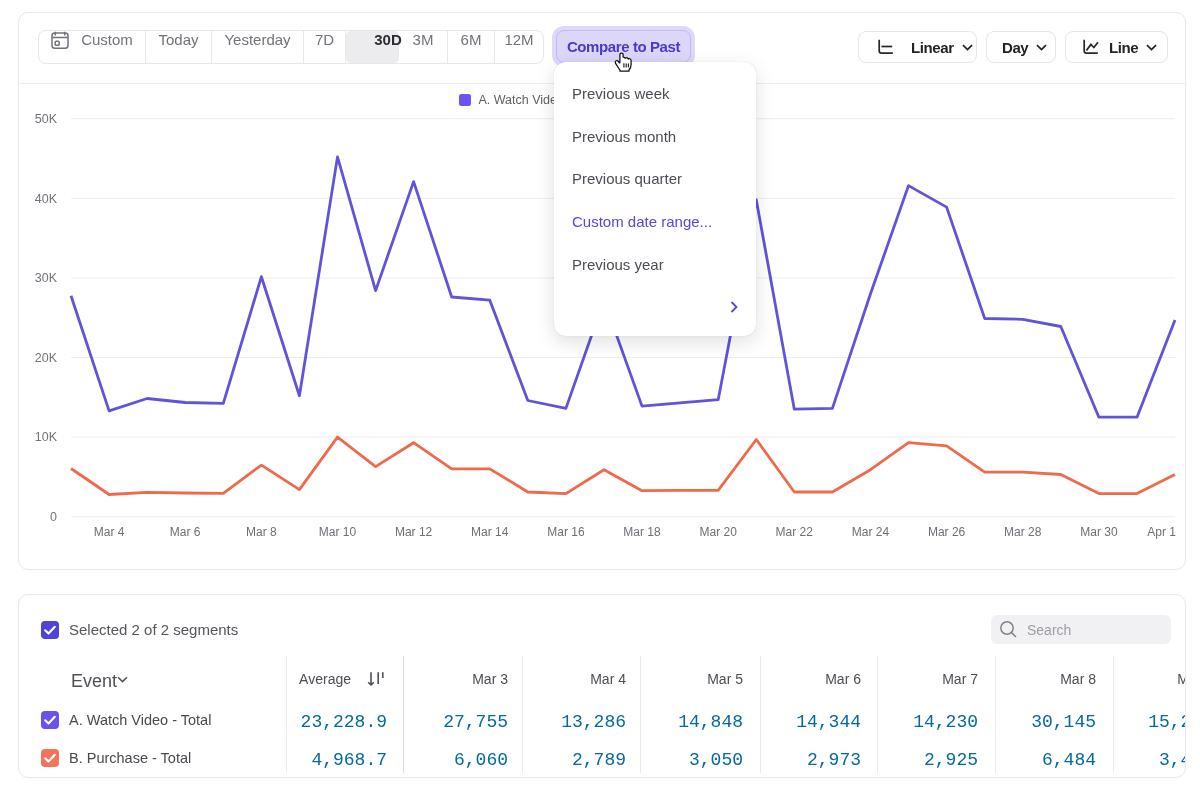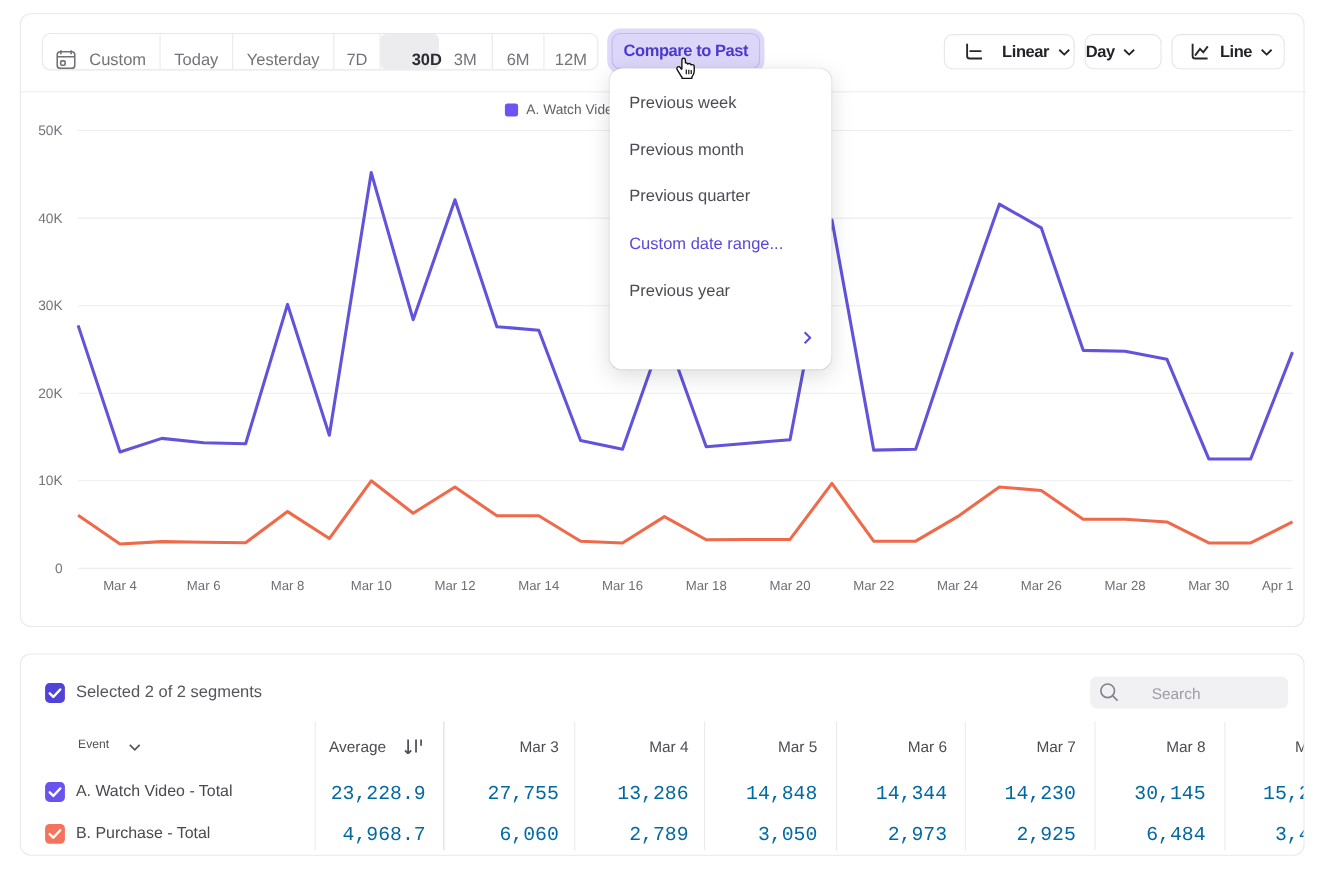--- a/index.html
+++ b/index.html
@@ -3,42 +3,42 @@
 <meta charset="utf-8">
 <style>
   * { margin:0; padding:0; box-sizing:border-box; }
   html,body { width:1200px; height:802px; background:#fff; font-family:"Liberation Sans", sans-serif; overflow:hidden; }
   .card { position:absolute; background:#fff; border:1px solid #e9e9ec; border-radius:10px; }
   #topcard { left:18px; top:12px; width:1168px; height:558px; }
   #botcard { left:18px; top:594px; width:1168px; height:184px; overflow:hidden; }
 
   
   .seg { position:absolute; left:38px; top:30px; height:34px; display:flex; border:1px solid #e7e7ea; border-radius:8px; overflow:hidden; background:#fff; }
-  .seg .cell { display:flex; align-items:flex-end; justify-content:center; border-right:1px solid #e9e9ec; color:#72727a; font-size:15px; }
+  .seg .cell { display:flex; align-items:flex-start; justify-content:center; border-right:1px solid #e9e9ec; color:#72727a; font-size:15px; }
   .seg .cell:last-child { border-right:none; }
   .seg .sel { background:#ececee; color:#2c2c33; font-weight:bold; border-radius:5px; }
 
   
   #cmp { position:absolute; left:556px; top:30px; width:135px; height:33px; background:#dcd6f8; border:1px solid #c3b8f1; border-radius:8px; box-shadow:0 0 0 4px rgba(196,186,244,0.55); color:#4b39cf; font-weight:bold; font-size:15px; letter-spacing:-0.4px; display:flex; align-items:center; justify-content:center; }
 
   
   .rbtn { position:absolute; top:31px; height:32px; border:1px solid #e6e6e9; border-radius:8px; background:#fff; display:flex; align-items:center; color:#222228; font-size:15px; font-weight:bold; letter-spacing:-0.4px; }
 
   .hdiv { position:absolute; left:0; top:71px; width:1168px; height:1px; background:#ededf0; }
 
   
   #menu { position:absolute; left:554px; top:62px; width:202px; height:274px; background:#fff; border-radius:12px; box-shadow:0 0 1px rgba(0,0,0,.18), 0 6px 20px rgba(0,0,0,.13); padding-top:10px; z-index:40; }
   #menu .mi { height:42.8px; display:flex; align-items:center; padding-left:18px; font-size:15px; color:#4c4c54; }
   #menu .mi.purple { color:#5847d8; }
   #menu .chev { position:absolute; right:18px; font-size:15px; color:#5847d8; }
 
   
   .chk { position:absolute; width:18px; height:18px; border-radius:4px; overflow:hidden; }
   #selrow { position:absolute; left:50px; top:24px; font-size:15px; color:#55555c; line-height:22px; }
-  #search { position:absolute; left:972px; top:20px; width:180px; height:29px; background:#f1f1f4; border-radius:6px; display:flex; align-items:center; color:#9d9da5; font-size:14px;gap:20px; }
+  #search { position:absolute; left:972px; top:20px; width:180px; height:29px; background:#f1f1f4; border-radius:6px; display:flex; align-items:center; color:#9d9da5; font-size:14px; }
   .vline { position:absolute; width:1px; background:#ebebee; top:61px; height:117px; }
   .th { position:absolute; font-size:14px; color:#4d4d54; }
   .num { position:absolute; font-family:"Liberation Mono", monospace; font-size:18px; color:#0369a1; text-align:right; }
   .rowlab { position:absolute; font-size:14.5px; color:#49494f; }
 </style>
 </head>
 <body>
 
 <div class="card" id="topcard"></div>
 
@@ -68,21 +68,21 @@
   <svg style="margin-left:16px" width="20" height="20" viewBox="0 0 20 20" fill="none" stroke="#26262c" stroke-width="1.7">
     <path d="M4.2 2.8 V13.8 Q4.2 16.2 6.6 16.2 H17.8"></path>
     <line x1="6.4" y1="9.5" x2="17.2" y2="9.5"></line>
   </svg>
   <span style="margin-left:16px">Linear</span>
   <svg style="margin-left:8px" width="11" height="7" viewBox="0 0 11 7" fill="none" stroke="#222228" stroke-width="1.7">
       <path d="M1 1.2 L5.5 5.6 L10 1.2"></path>
     </svg>
 </div>
 <div class="rbtn" id="btn-day" style="left:986px; width:70px;">
-  <span style="">Day</span>
+  <span style="margin-left:15px">Day</span>
   <svg style="margin-left:8px" width="11" height="7" viewBox="0 0 11 7" fill="none" stroke="#222228" stroke-width="1.7">
       <path d="M1 1.2 L5.5 5.6 L10 1.2"></path>
     </svg>
 </div>
 <div class="rbtn" id="btn-line" style="left:1065px; width:103px;">
   <svg style="margin-left:14px" width="20" height="20" viewBox="0 0 20 20" fill="none" stroke="#26262c" stroke-width="1.7">
     <path d="M4.2 2.8 V13.8 Q4.2 16.2 6.6 16.2 H17.8"></path>
     <path d="M6.4 13.6 L10.9 7.4 L13.9 10.5 L18 5.2"></path>
   </svg>
   <span style="margin-left:9px">Line</span>
@@ -159,21 +159,21 @@
 <div id="selrow">Selected 2 of 2 segments</div>
 
 <div id="search">
   <svg style="margin-left:8px;" width="19" height="19" viewBox="0 0 19 19" fill="none" stroke="#82828a" stroke-width="1.5">
         <circle cx="8" cy="8" r="6.2"></circle>
         <line x1="12.6" y1="12.6" x2="17" y2="17"></line>
       </svg>
   <span style="margin-left:9px;">Search</span>
 </div>
 
-<div class="th" style="left:52px; top:76px; font-size:11px; color:#505057;">Event</div>
+<div class="th" style="left:52px; top:76px; font-size:18px; color:#505057;">Event</div>
 <svg style="position:absolute; left:98px; top:81px;" width="11" height="7" viewBox="0 0 11 7" fill="none" stroke="#55555c" stroke-width="1.6">
       <path d="M1 1.2 L5.5 5.6 L10 1.2"></path>
     </svg>
 
 <div class="th" style="left:232px; top:76px; width:100px; text-align:right;">Average</div>
 <svg style="position:absolute; left:347px; top:75px;" width="22" height="18" viewBox="0 0 22 18" fill="none" stroke="#50505a" stroke-width="1.6">
   <path d="M5 2.2 V15 M5 15.2 L2.2 12.2 M5 15.2 L7.8 12.2"></path>
   <path d="M12.2 2.2 V14"></path>
   <path d="M16.8 2.2 V8"></path>
 </svg>

